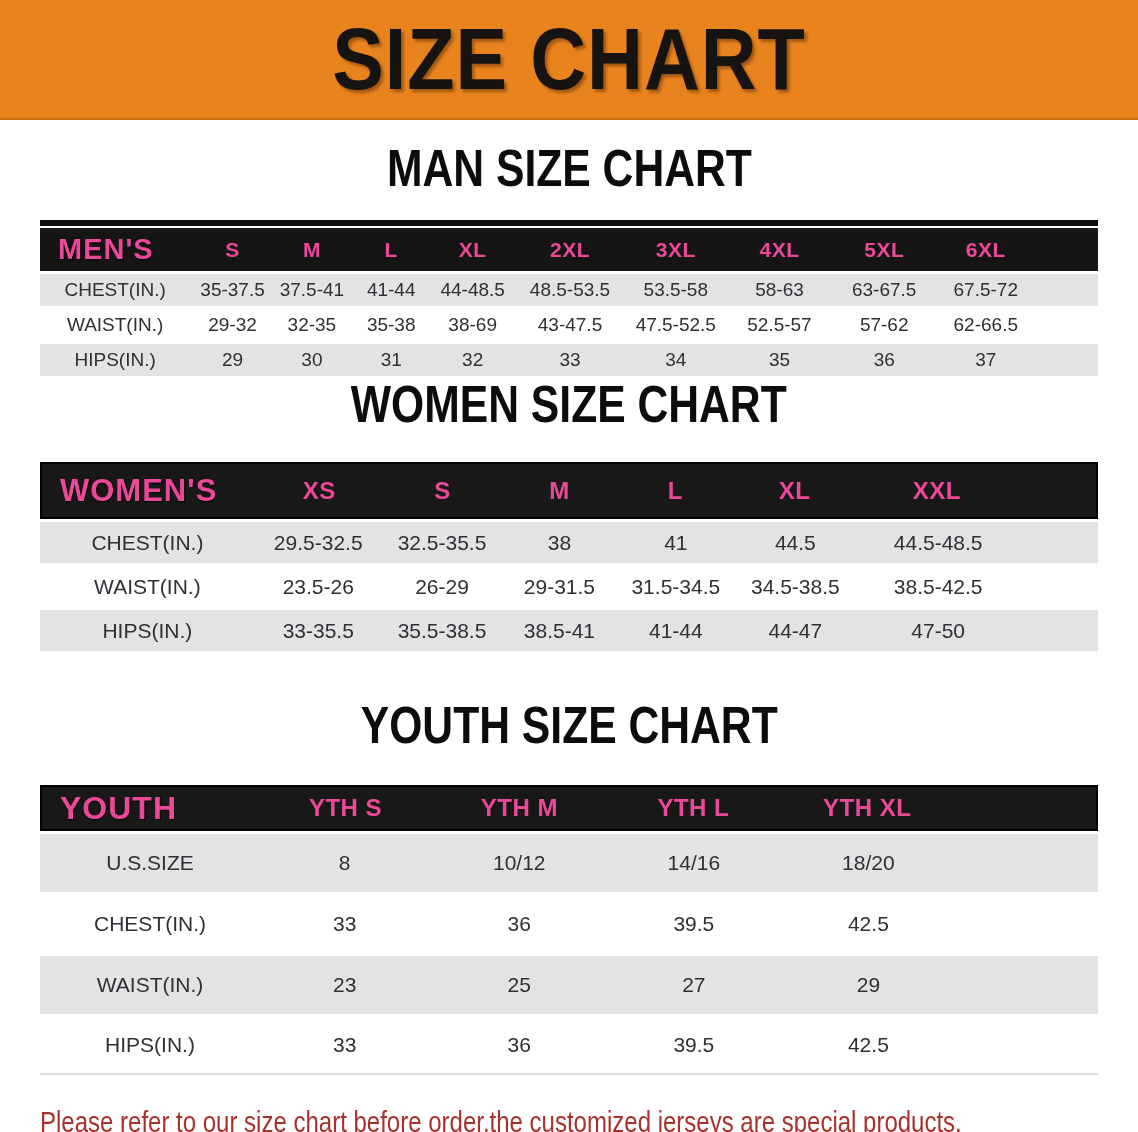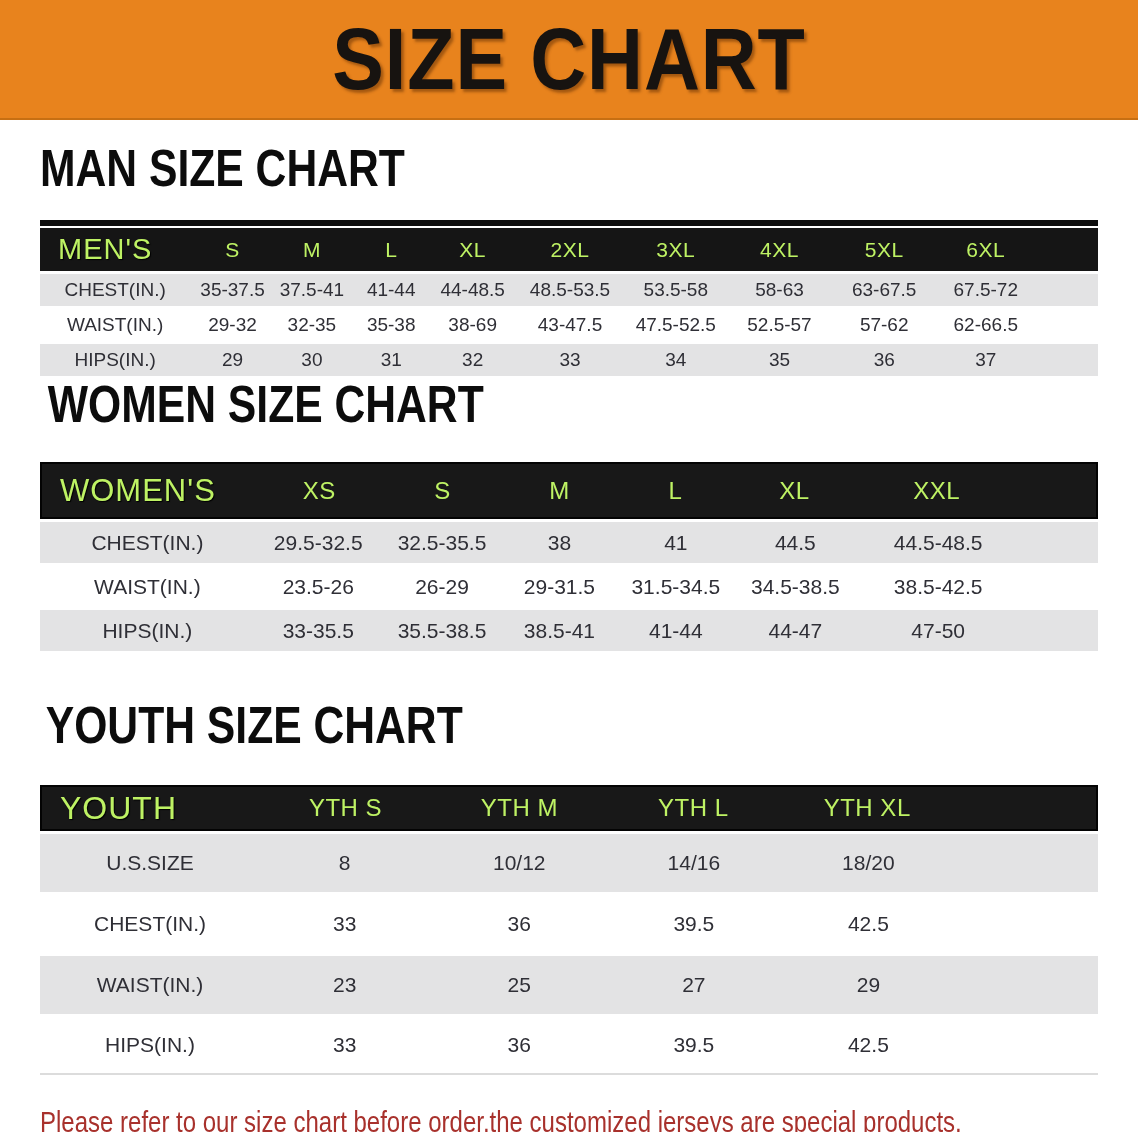--- a/index.html
+++ b/index.html
@@ -20,21 +20,21 @@
     display: inline-block;
     font-size: 88px; font-weight: bold; line-height: 96px;
     letter-spacing: 1px;
     color: #171310;
     transform: scaleX(0.88);
     text-shadow: 3px 3px 3px rgba(80, 35, 0, 0.45);
     white-space: nowrap;
   }
 
   
-  .section-title { text-align: left; line-height: 56px; }
+  .section-title { text-align: center; line-height: 56px; }
   .section-title .st-inner {
     display: inline-block;
     font-size: 52px; font-weight: bold; color: #0c0c0c;
     transform: scaleX(0.82);
     white-space: nowrap;
   }
   #men-title   { margin-top: 20px; }
   #women-title { }
   #youth-title { margin-top: 46px; }
 
@@ -42,21 +42,21 @@
   .table-wrap { margin: 0 40px; }
   #men-wrap   { margin-top: 14px; }
   #women-wrap { margin-top: 20px; }
   #youth-wrap { margin-top: 22px; }
 
   .men-topbar { height: 6px; background: #0d0d0d; margin-bottom: 2px; }
 
   .trow { display: grid; align-items: center; }
   .thead-row { background: var(--header-bar, #151515); color: #fff; }
   .tcell { text-align: center; color: var(--cell-text, #2F2F36); font-size: 21px; white-space: nowrap; }
-  .thead-row .tcell { color: #bef264; font-weight: normal; font-size: 22px; letter-spacing: 0.5px; }
+  .thead-row .tcell { color: #ec4899; font-weight: bold; font-size: 22px; letter-spacing: 0.5px; }
   .thead-row .tlabel {
     text-align: left; padding-left: 18px;
     font-size: 30px; letter-spacing: 1px;
     text-shadow: 1px 1px 1px #000;
   }
   .tbody-row { margin-top: 3px; background: #ffffff; }
   .tbody-row.stripe { background: var(--stripe-row, #E3E3E4); }
   .tbody-row .tlabel { font-size: 21px; }
 
   #men-table .thead-row  { height: 43px; }

